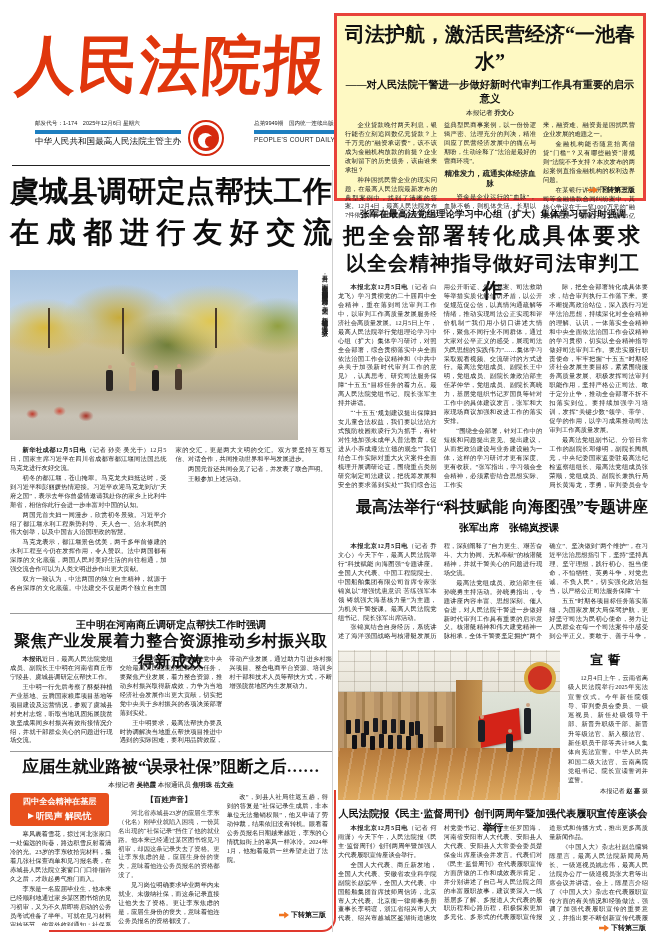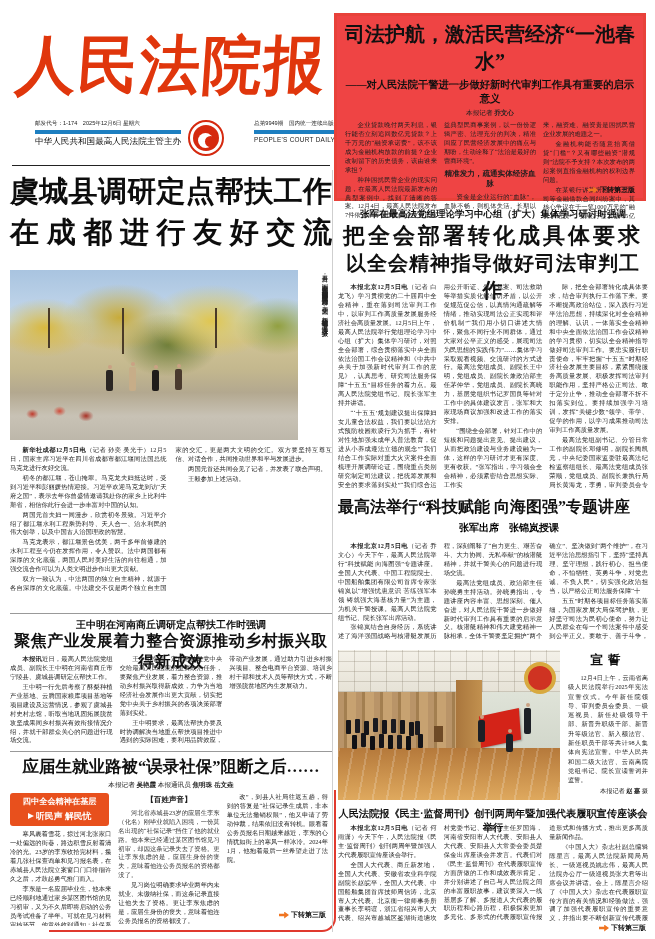--- a/index.html
+++ b/index.html
@@ -19,21 +19,21 @@
   .mast-small{font-size:5.6px;color:#222;font-family:"Liberation Sans",sans-serif;white-space:nowrap;}
   .blue-bar{height:4px;background:#1d7fc1;margin:2px 0 2px 0;}
   .mast-org{font-size:8.6px;color:#111;font-family:"Liberation Sans",sans-serif;white-space:nowrap;}
   .mast-en{font-size:6.4px;color:#222;font-family:"Liberation Sans",sans-serif;white-space:nowrap;letter-spacing:.3px;}
   .logo{width:36px;height:36px;border:2px solid #d5290f;border-radius:50%;position:relative;background:#fff;flex:0 0 auto;margin:0 7px;box-sizing:border-box;}
   .logo-inner{position:absolute;inset:3px;border-radius:50%;background:#d5290f;overflow:hidden;}
   .logo-inner::after{content:"";position:absolute;left:5px;top:8px;width:15px;height:15px;border-radius:50%;background:#fff;}
   .logo-inner::before{content:"";position:absolute;left:12px;top:11px;width:11px;height:11px;border-radius:50%;background:#d5290f;z-index:2;}
   .mast-rule{left:12px;top:165px;width:318px;height:0;border-top:1.5px solid #222;}
   
-  .redbox{left:334px;top:13px;width:312px;height:188px;border:3.5px solid #e8423a;box-sizing:border-box;padding:4px 8px 3px 8px;background:#ef4444;}
+  .redbox{left:334px;top:13px;width:312px;height:188px;border:3.5px solid #e8423a;box-sizing:border-box;padding:4px 8px 3px 8px;background:#fef9c3;}
   .rb-title{font-size:20px;text-align:center;letter-spacing:0;margin-top:1px;}
   .rb-sub{font-size:10.3px;text-align:center;margin-top:3px;}
   .rb-byline{font-size:6.6px;text-align:center;margin:3px 0 3px 0;color:#222;}
   .rb-body{height:103px;}
   .rb-subhead{font-size:7.6px;font-weight:bold;text-align:center;text-indent:0;margin:3px 0;font-family:"Liberation Sans",sans-serif;}
   .cont{display:flex;align-items:center;gap:2px;font-size:7px;font-weight:bold;color:#111;font-family:"Liberation Sans",sans-serif;}
   .cont-abs{position:absolute;}
   .arrow-r{width:10px;height:7px;background:#f07522;clip-path:polygon(0 32%,52% 32%,52% 0,100% 50%,52% 100%,52% 68%,0 68%);}
   
   .xi-line{font-family:"Liberation Sans","DejaVu Sans",sans-serif;font-weight:900;font-size:29px;line-height:1.4;color:#0d0d0d;
@@ -73,21 +73,21 @@
   .voice-h{font-size:7.6px;font-weight:bold;text-align:center;text-indent:0;margin:2px 0 3px 0;}
   .voice-t{color:#333;}
   .grad-redline{position:absolute;right:-4px;top:34px;bottom:0;width:285px;border-right:2.5px solid #e0392e;
     border-bottom:2.5px solid #e0392e;border-bottom-right-radius:14px;pointer-events:none;}
   .vdivider{left:332px;top:170px;width:1px;height:762px;background:#cfcfcf;}
   
   .zh-kicker{left:338px;top:208px;width:310px;text-align:center;font-size:9.5px;}
   .zh-h1{left:338px;top:221px;width:310px;text-align:center;font-size:22px;letter-spacing:3px;}
   .zh-h2{left:338px;top:250px;width:310px;text-align:center;font-size:20px;letter-spacing:1px;}
   
-  .tech-h{left:338px;top:497px;width:310px;text-align:left;font-size:16px;}
+  .tech-h{left:338px;top:497px;width:310px;text-align:right;font-size:16px;}
   .tech-sub{left:354px;top:521px;width:310px;text-align:center;font-size:10px;font-weight:bold;font-family:"Liberation Sans",sans-serif;}
   
   .photo2{left:338px;top:650px;width:222px;height:150px;overflow:hidden;background:#e9e6dd;}
   .p2-ceiling{position:absolute;left:0;top:0;right:0;height:42px;background:
      repeating-linear-gradient(90deg, rgba(120,110,90,.25) 0 1px, transparent 1px 16px),
      repeating-linear-gradient(0deg, rgba(120,110,90,.25) 0 1px, transparent 1px 10px),
      linear-gradient(#f4f1e9,#e6e2d6);}
   .p2-wallL{position:absolute;left:0;top:42px;width:118px;height:56px;background:
      repeating-linear-gradient(90deg,#b99468 0 6px,#a37f50 6px 9px,#c7a271 9px 18px);}
   .p2-wallR{position:absolute;left:118px;top:42px;right:0;height:56px;background:linear-gradient(#dfe3d8,#d2d7cb);}

